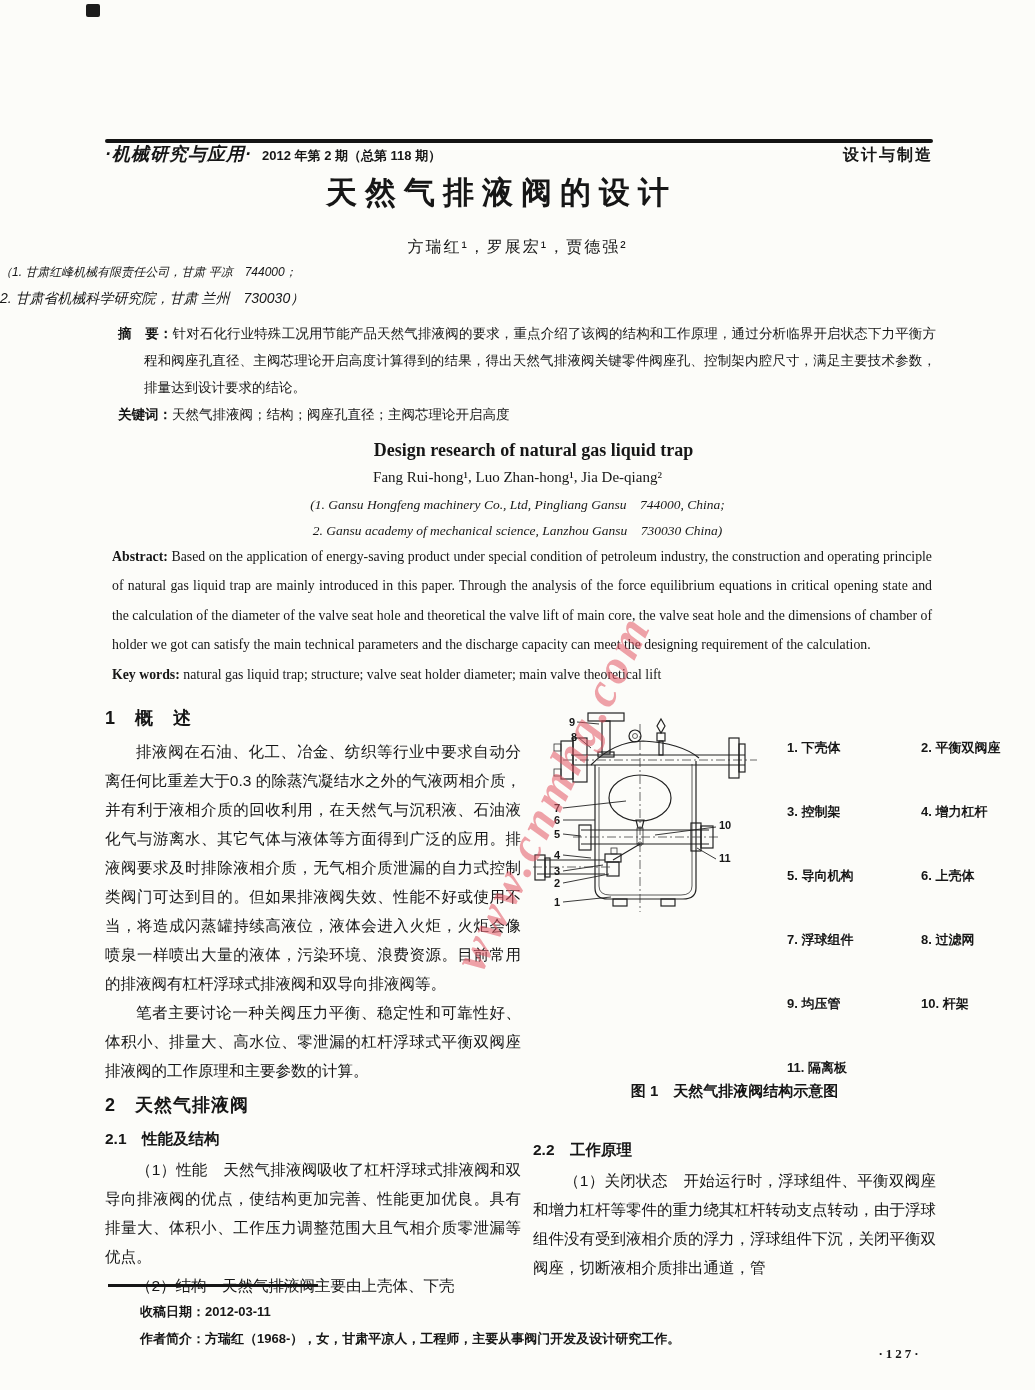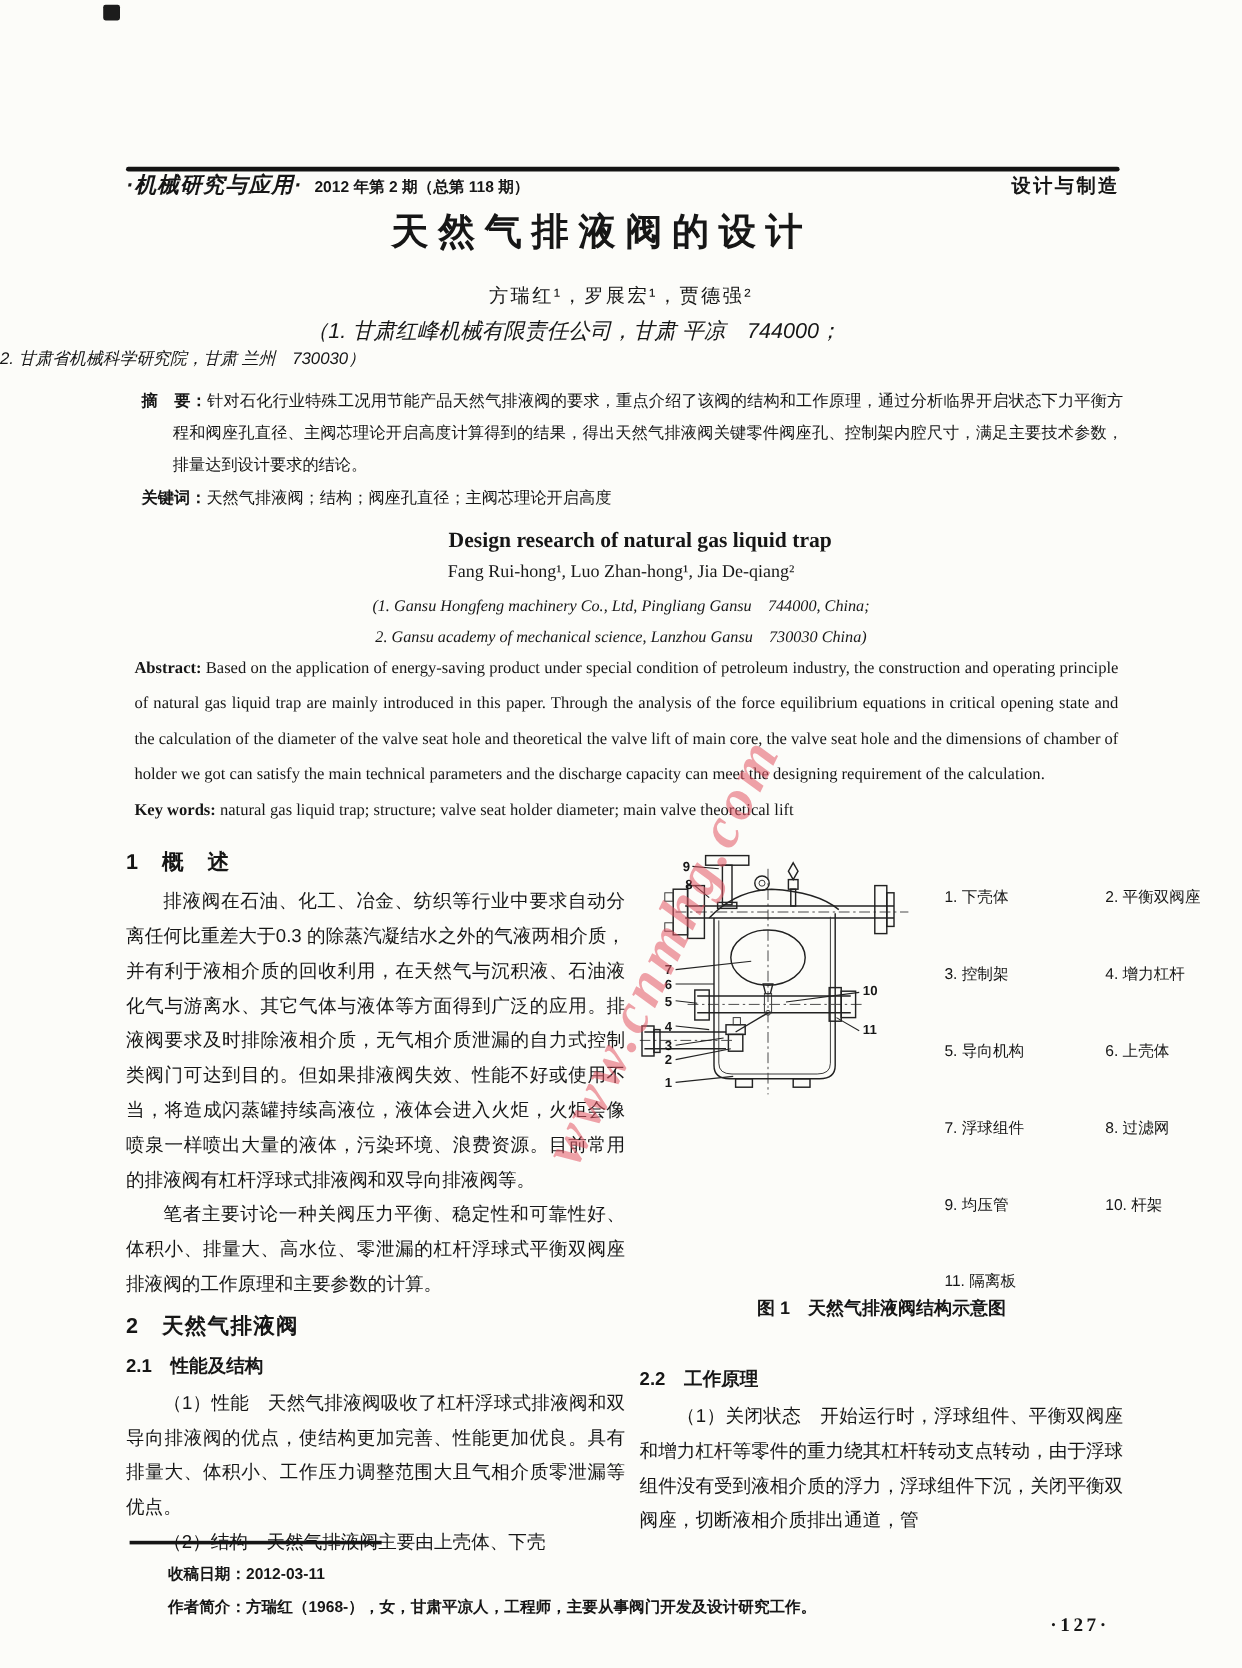--- a/index.html
+++ b/index.html
@@ -13,21 +13,21 @@
   .hdr{left:105px;top:110px;width:828px;display:flex;align-items:flex-end;justify-content:space-between;}
   .hdr-left{display:flex;align-items:baseline;gap:10px;margin-top:32px;}
   .journal{font-size:18px;font-weight:bold;font-style:italic;letter-spacing:1px;}
   .issue{font-size:13px;font-weight:bold;}
   .hdr-sec{font-size:16px;font-weight:bold;letter-spacing:2px;}
   .hdr-rule{left:105px;top:139px;width:828px;height:4px;background:#141414;border-radius:2px;}
   .artifact{left:86px;top:4px;width:14px;height:13px;background:#1c1c1c;border-radius:2px;}
   
   .title-cn{left:0;top:172px;width:1003px;text-align:center;font-size:31px;font-weight:bold;letter-spacing:8px;}
   .authors-cn{left:0;top:237px;width:1035px;text-align:center;font-size:16px;letter-spacing:2px;}
-  .affil-cn1{left:0;top:264px;width:956px;text-align:center;font-size:18px;font-style:italic;}
+  .affil-cn1{left:0;top:264px;width:956px;font-size:12px;font-style:italic;}
   .affil-cn2{left:0;top:290px;width:1035px;font-size:14px;font-style:italic;}
   
   .abs-cn{left:118px;top:320px;width:818px;font-size:13.5px;line-height:27px;}
   .abs-cn .hang{margin:0;padding-left:26px;text-indent:-26px;text-align:justify;}
   .abs-cn .lbl{font-weight:bold;}
   .kw-cn{margin:0;}
   .meta-row{display:flex;margin-top:0;}
   .meta-row span{font-weight:bold;}
   .meta-clc{width:252px;}
   .meta-doc{width:195px;}
@@ -49,28 +49,28 @@
   .col p{margin:0;text-indent:2em;}
   .col p.noindent{text-indent:0;}
   .col h2{font-size:18px;margin:6px 0 4px 0;letter-spacing:1px;}
   .col h3{font-size:15.5px;margin:2px 0 2px 0;}
   .left-col{left:105px;top:698px;width:416px;}
   .right-col{left:533px;top:698px;width:403px;}
   
   .figure-row{display:flex;margin-top:10px;}
   .fig-svg{flex:0 0 auto;}
   .fig-legend{margin-left:4px;padding-top:32px;display:grid;grid-template-columns:86px auto;
-    column-gap:6px;row-gap:8px;font-size:13px;font-weight:normal;line-height:16px;white-space:nowrap;gap:48px;}
+    column-gap:6px;row-gap:8px;font-size:13px;font-weight:bold;line-height:16px;white-space:nowrap;gap:48px;}
   .fig-caption{text-align:center;font-weight:bold;font-size:15px;margin:8px 0 0 0;text-indent:0 !important;}
   .h22{margin-top:30px !important;}
   
   .foot-rule{left:108px;top:1284px;width:210px;height:3px;background:#161616;}
   .footnote{left:140px;top:1298px;width:600px;font-size:13px;font-weight:bold;line-height:27px;}
   .footnote p{margin:0;}
-  .pageno{left:840px;top:1346px;width:120px;font-size:16px;font-weight:bold;text-align:center;
+  .pageno{left:840px;top:1346px;width:120px;font-size:13px;font-weight:bold;text-align:center;
     font-family:"Liberation Serif","DejaVu Serif",serif;letter-spacing:3px;}
   
   .watermark{left:552px;top:792px;width:0;height:0;pointer-events:none;}
   .watermark span{
     position:absolute;left:0;top:0;transform:translate(-50%,-50%) rotate(-64deg);
     font-size:48px;letter-spacing:4px;white-space:nowrap;font-weight:bold;font-style:italic;
     color:rgba(226,85,100,0.55);
     font-family:"Liberation Serif","DejaVu Serif",serif;}
   
   svg .ln{stroke:#222;stroke-width:1.2;fill:none;}

